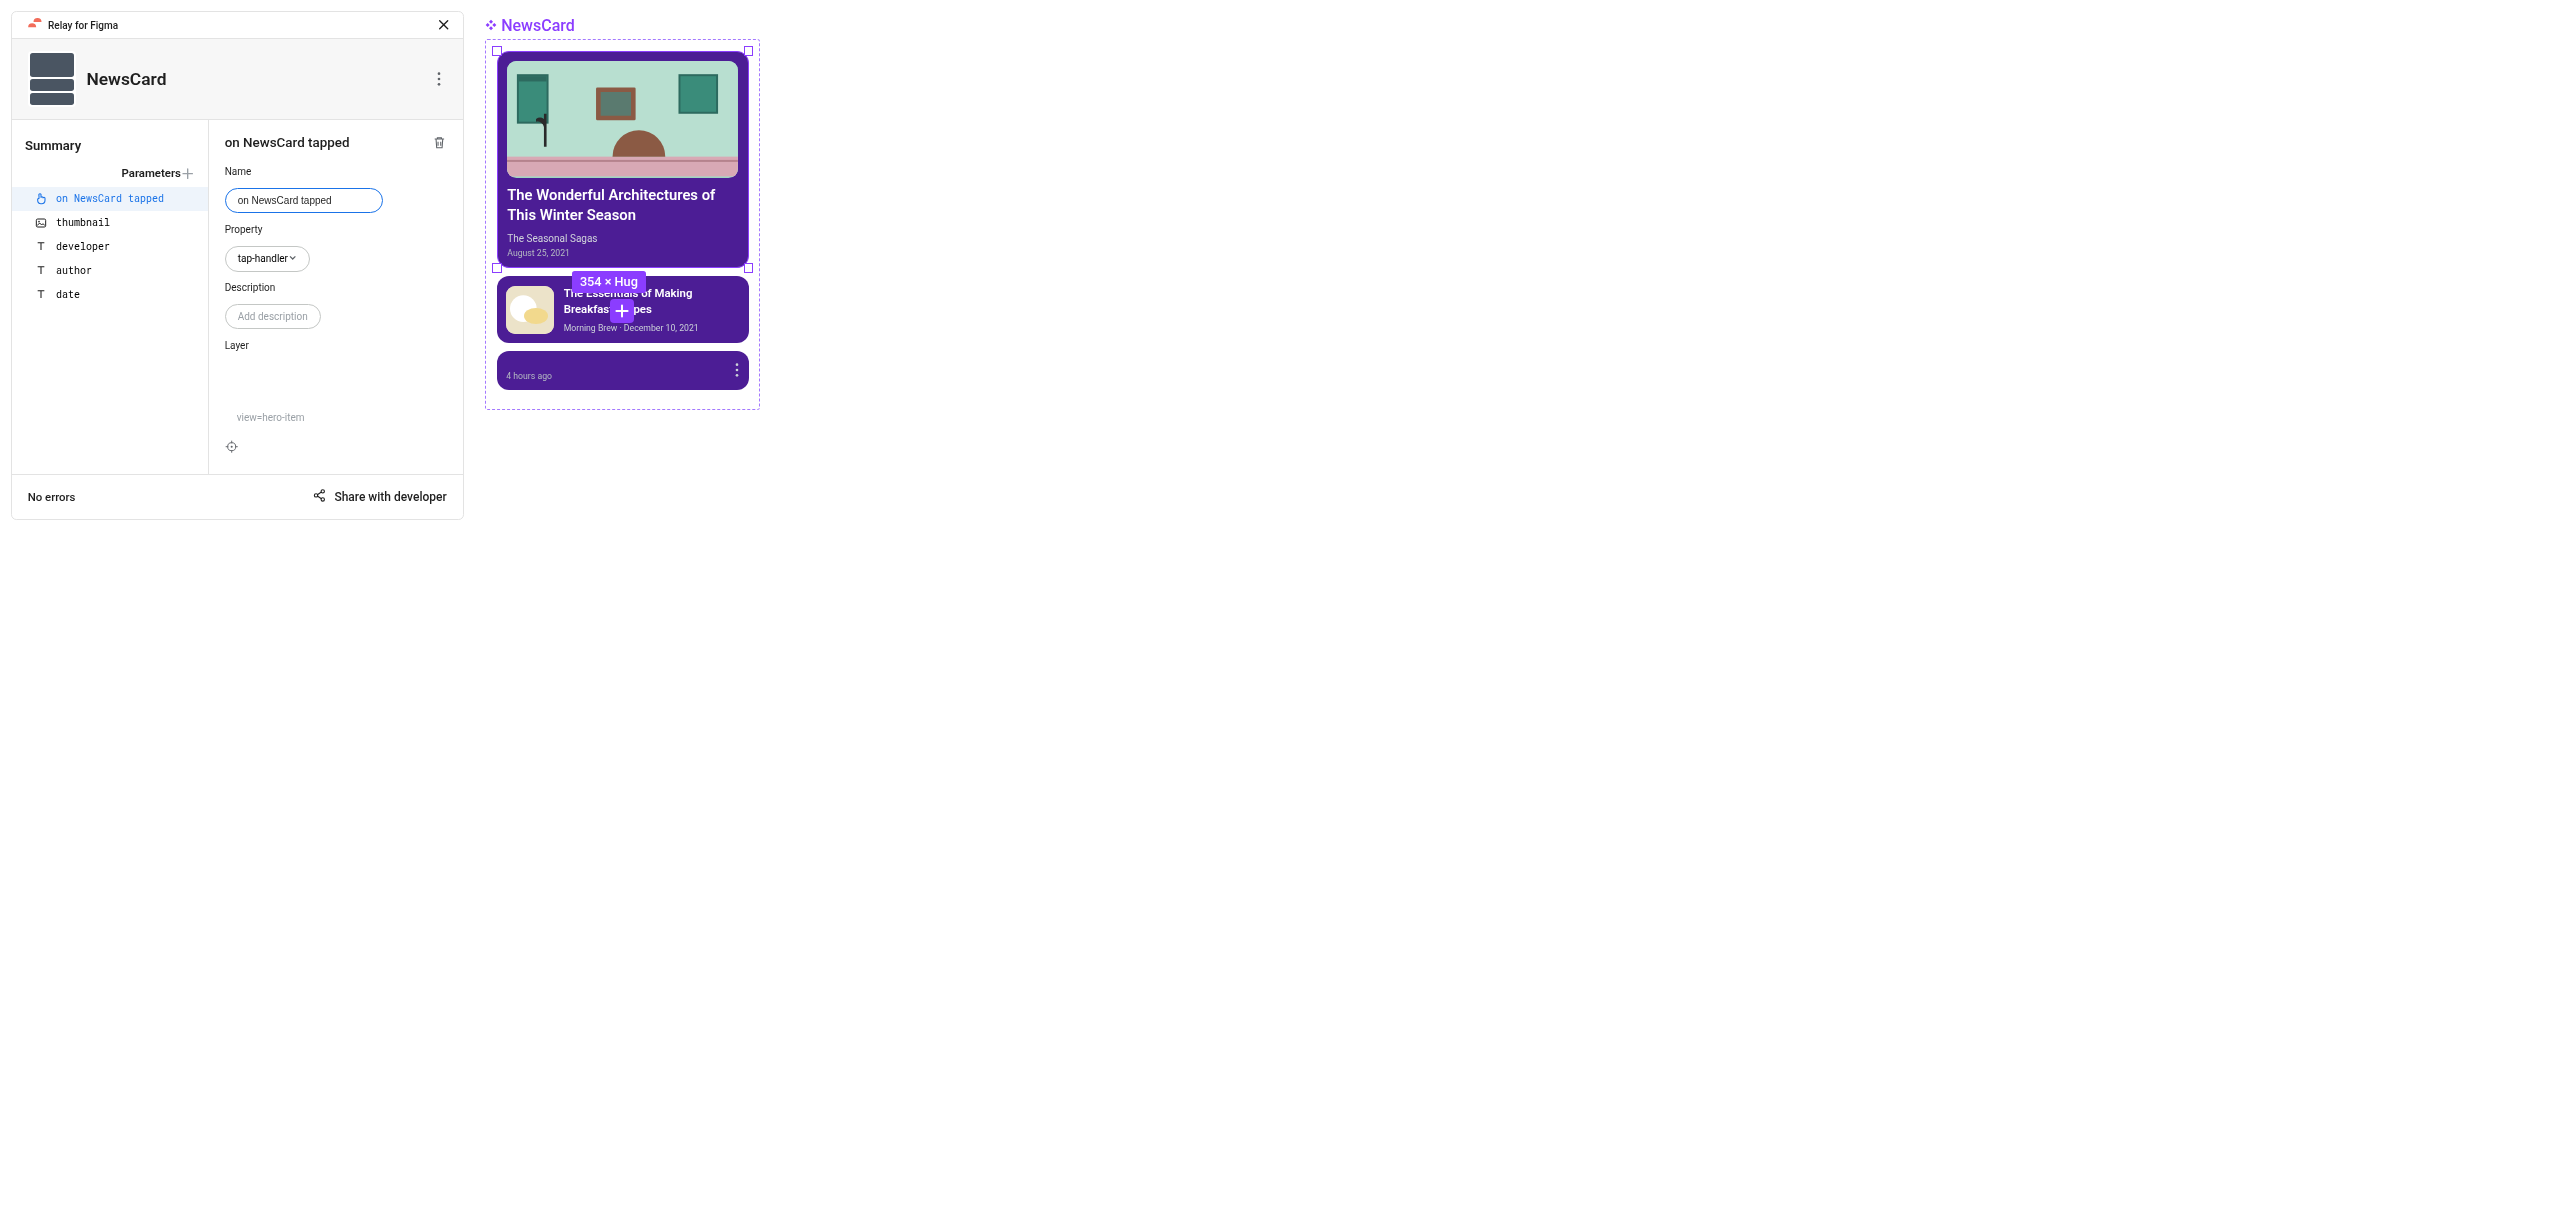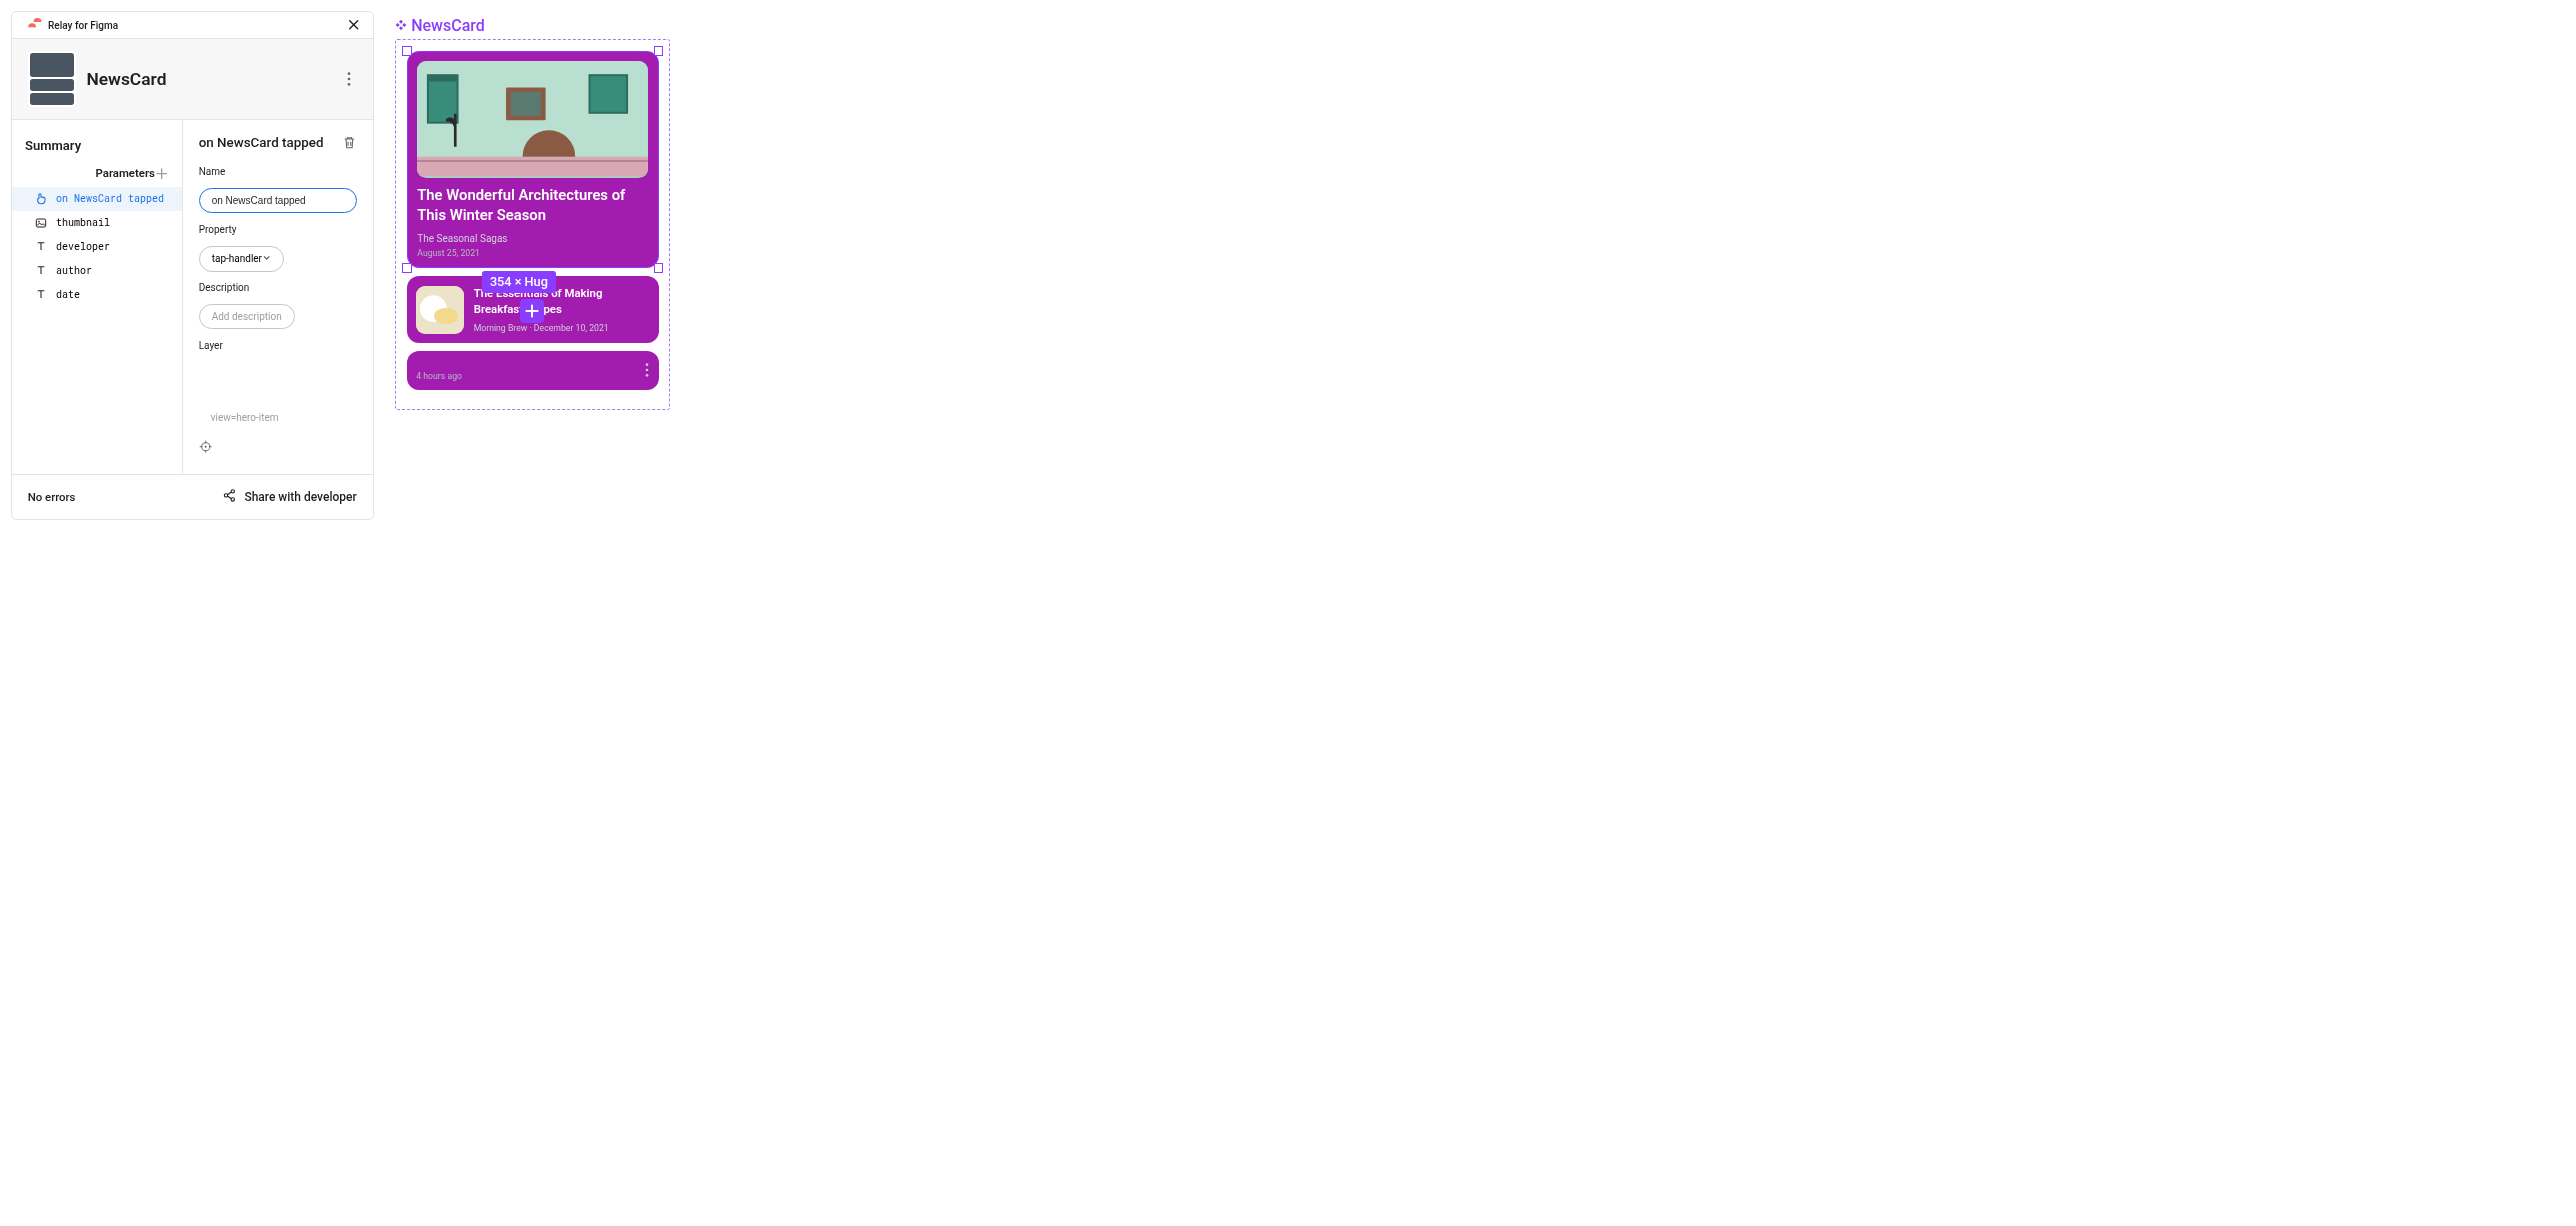--- a/index.html
+++ b/index.html
@@ -4,21 +4,21 @@
 <style>
   * { box-sizing: border-box; margin: 0; padding: 0; }
   body {
     font-family: -apple-system, BlinkMacSystemFont, "Segoe UI", Roboto, sans-serif;
     background: #ffffff;
     display: flex;
     gap: 21.5px;
     padding: 10.7px;
   }
   .panel {
-    width: 363px;
+    width: 453px;
     border: 0.7px solid #e3e3e3;
     border-radius: 5.4px;
     background: #fff;
     display: flex;
     flex-direction: column;
     overflow: hidden;
   }
   .panel-header {
     display: flex;
     justify-content: space-between;
@@ -111,21 +111,21 @@
   }
   .frame {
     border: 1.3px dashed #a479ff; border-radius:2.7px; padding:10.7px;
     width:275px; position:relative;
   }
   .selection-handle {
     position:absolute; width:9.4px; height:9.4px; background:#fff;
     border:1.3px solid #8b3dff;
   }
   .card {
-    background:#a21caf; border-radius:12px; padding:9.4px; margin-bottom:8px;
+    background:#4c1d95; border-radius:12px; padding:9.4px; margin-bottom:8px;
     color:#fff; position:relative;
   }
   .card.hero { border:1.3px solid #8b3dff; }
   .card-img-hero {
     width:100%; height:117px; border-radius:9.4px;
     background: #9fd4c1;
     position:relative; overflow:hidden;
   }
   .card-title { font-size:14.8px; font-weight:600; line-height:1.35; padding-top:8px;}
   .card-author { font-size:10px; color:#d1d5db; padding-top:6.7px;}

